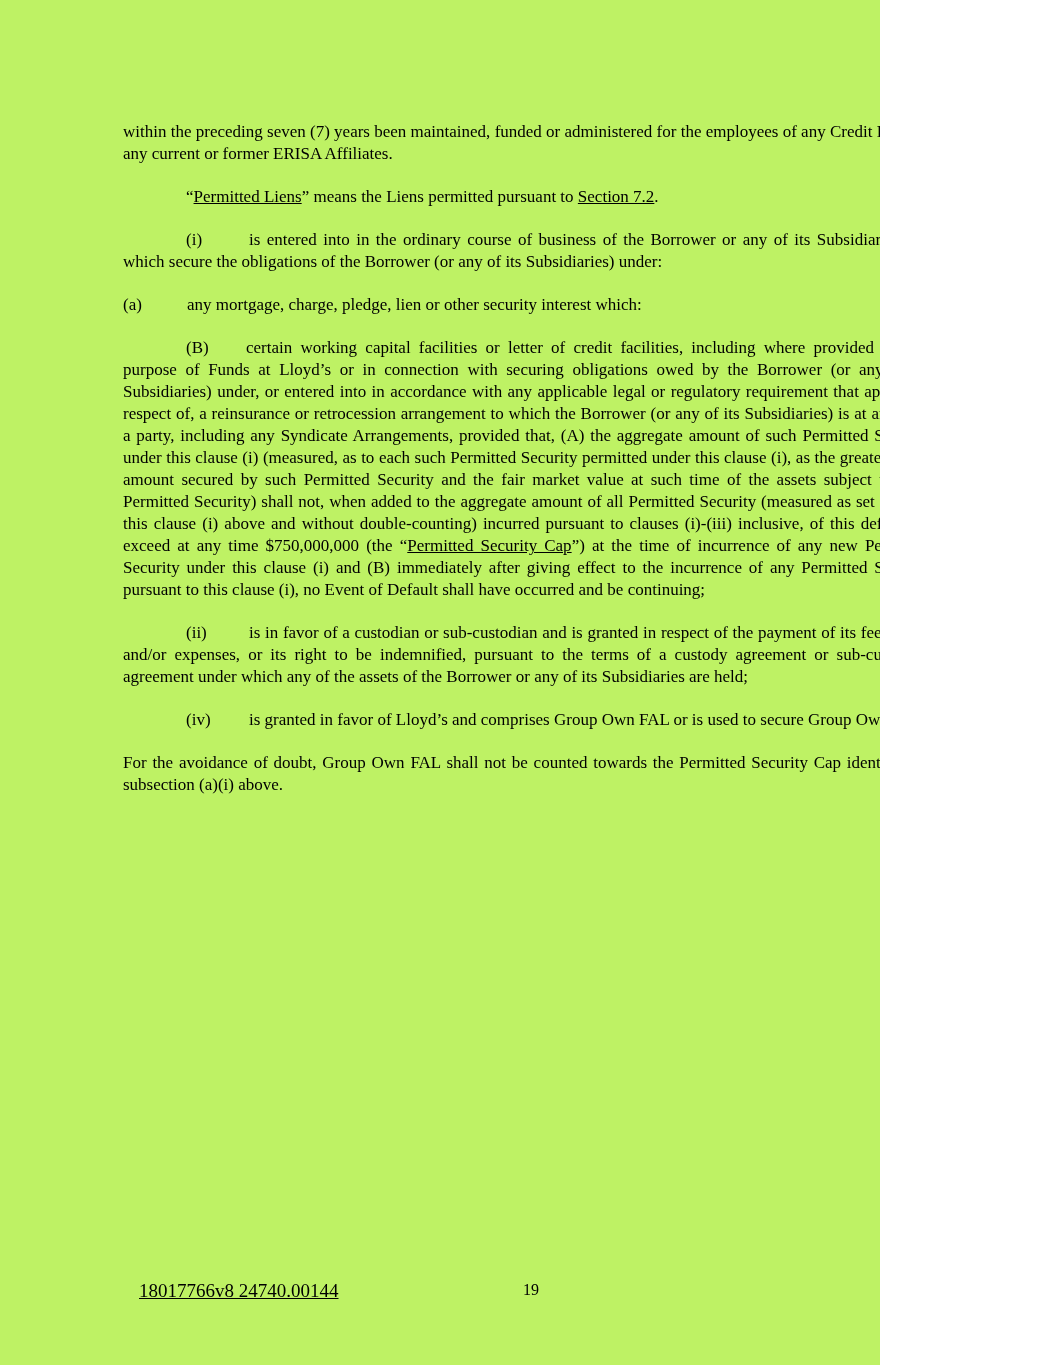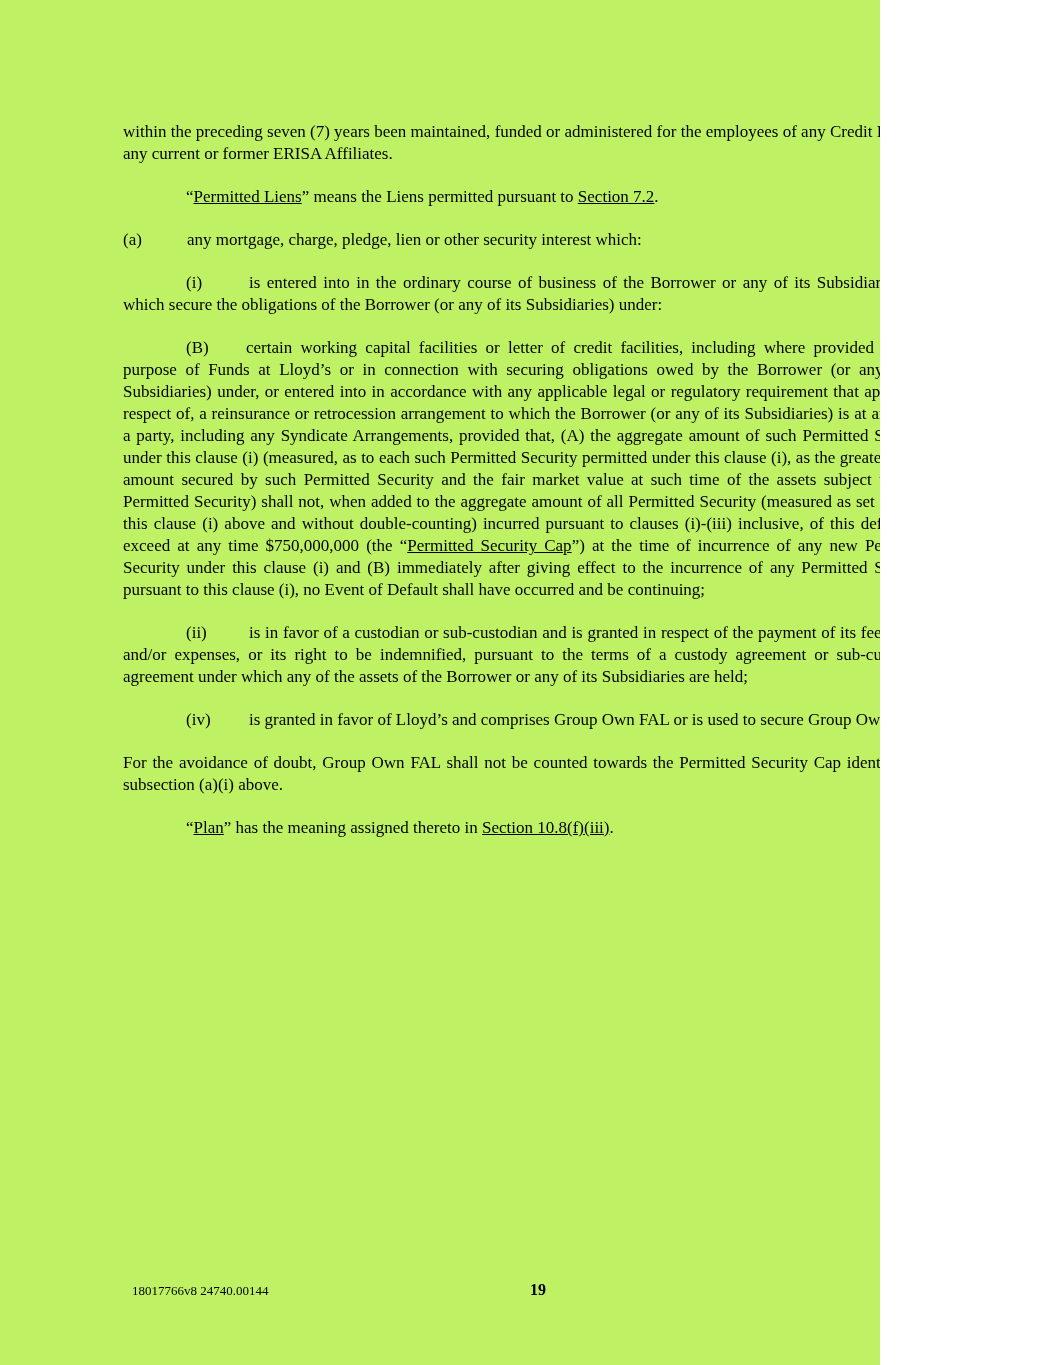--- a/index.html
+++ b/index.html
@@ -37,49 +37,48 @@
   .u { text-decoration: underline; }
   .footer-row {
     position: absolute;
     top: 1280px;
     left: 123px;
     width: 808px;
     height: 22px;
   }
   .doc-id {
     position: absolute;
-    left: 9px;
+    left: 16px;
     top: 3px;
-    font-size: 13px;
+    font-size: 19px;
     line-height: 16px;
+    text-decoration: underline;
   }
   .page-number {
     position: absolute;
-    left: 11px;
+    left: 4px;
     top: 0;
     width: 100%;
     text-align: center;
     font-size: 16px;
     line-height: 20px;
-    font-weight: bold;
   }
 </style>
 </head>
 <body>
 
 <div class="page">
   <div class="content">
     <p><span>within the preceding seven (7) years been maintained, funded or administered for the employees of any Credit Party or any current or former ERISA Affiliates.</span></p>
     <p class="fl"><span>“</span><span class="u">Permitted Liens</span><span>” means the Liens permitted pursuant to </span><span class="u">Section 7.2</span><span>.</span></p>
+    <p class="ind1 fl"><span class="plabel">(i)</span><span>is entered into in the ordinary course of business of the Borrower or any of its Subsidiaries and which secure the obligations of the Borrower (or any of its Subsidiaries) under:</span></p>
     <p class="ind1 wide"><span class="plabel">(a)</span><span>any mortgage, charge, pledge, lien or other security interest which:</span></p>
-    <p class="ind1 fl"><span class="plabel">(i)</span><span>is entered into in the ordinary course of business of the Borrower or any of its Subsidiaries and which secure the obligations of the Borrower (or any of its Subsidiaries) under:</span></p>
     <p class="ind2 fl lv2"><span class="plabel">(B)</span><span>certain working capital facilities or letter of credit facilities, including where provided for the purpose of Funds at Lloyd’s or in connection with securing obligations owed by the Borrower (or any of its Subsidiaries) under, or entered into in accordance with any applicable legal or regulatory requirement that applies in respect of, a reinsurance or retrocession arrangement to which the Borrower (or any of its Subsidiaries) is at any time a party, including any Syndicate Arrangements, provided that, (A) the aggregate amount of such Permitted Security under this clause (i) (measured, as to each such Permitted Security permitted under this clause (i), as the greater of the amount secured by such Permitted Security and the fair market value at such time of the assets subject to such Permitted Security) shall not, when added to the aggregate amount of all Permitted Security (measured as set forth in this clause (i) above and without double-counting) incurred pursuant to clauses (i)-(iii) inclusive, of this definition, exceed at any time $750,000,000 (the “</span><span class="u">Permitted Security Cap</span><span>”) at the time of incurrence of any new Permitted Security under this clause (i) and (B) immediately after giving effect to the incurrence of any Permitted Security pursuant to this clause (i), no Event of Default shall have occurred and be continuing;</span></p>
     <p class="ind1 fl"><span class="plabel">(ii)</span><span>is in favor of a custodian or sub-custodian and is granted in respect of the payment of its fees, costs and/or expenses, or its right to be indemnified, pursuant to the terms of a custody agreement or sub-custodian agreement under which any of the assets of the Borrower or any of its Subsidiaries are held;</span></p>
     <p class="ind1 fl"><span class="plabel">(iv)</span><span>is granted in favor of Lloyd’s and comprises Group Own FAL or is used to secure Group Own FAL.</span></p>
     <p class="ind1"><span>For the avoidance of doubt, Group Own FAL shall not be counted towards the Permitted Security Cap identified in subsection (a)(i) above.</span></p>
-    <p class="fl"><span>“</span><span class="u">Plan</span><span>” has the meaning assigned thereto in </span><span class="u">Section 10.8(f)(iii)</span><span>.</span></p>
   </div>
 
   <div class="footer-row">
     <span class="doc-id">18017766v8 24740.00144</span>
     <span class="page-number">19</span>
   </div>
 </div>
 
 </body></html>

